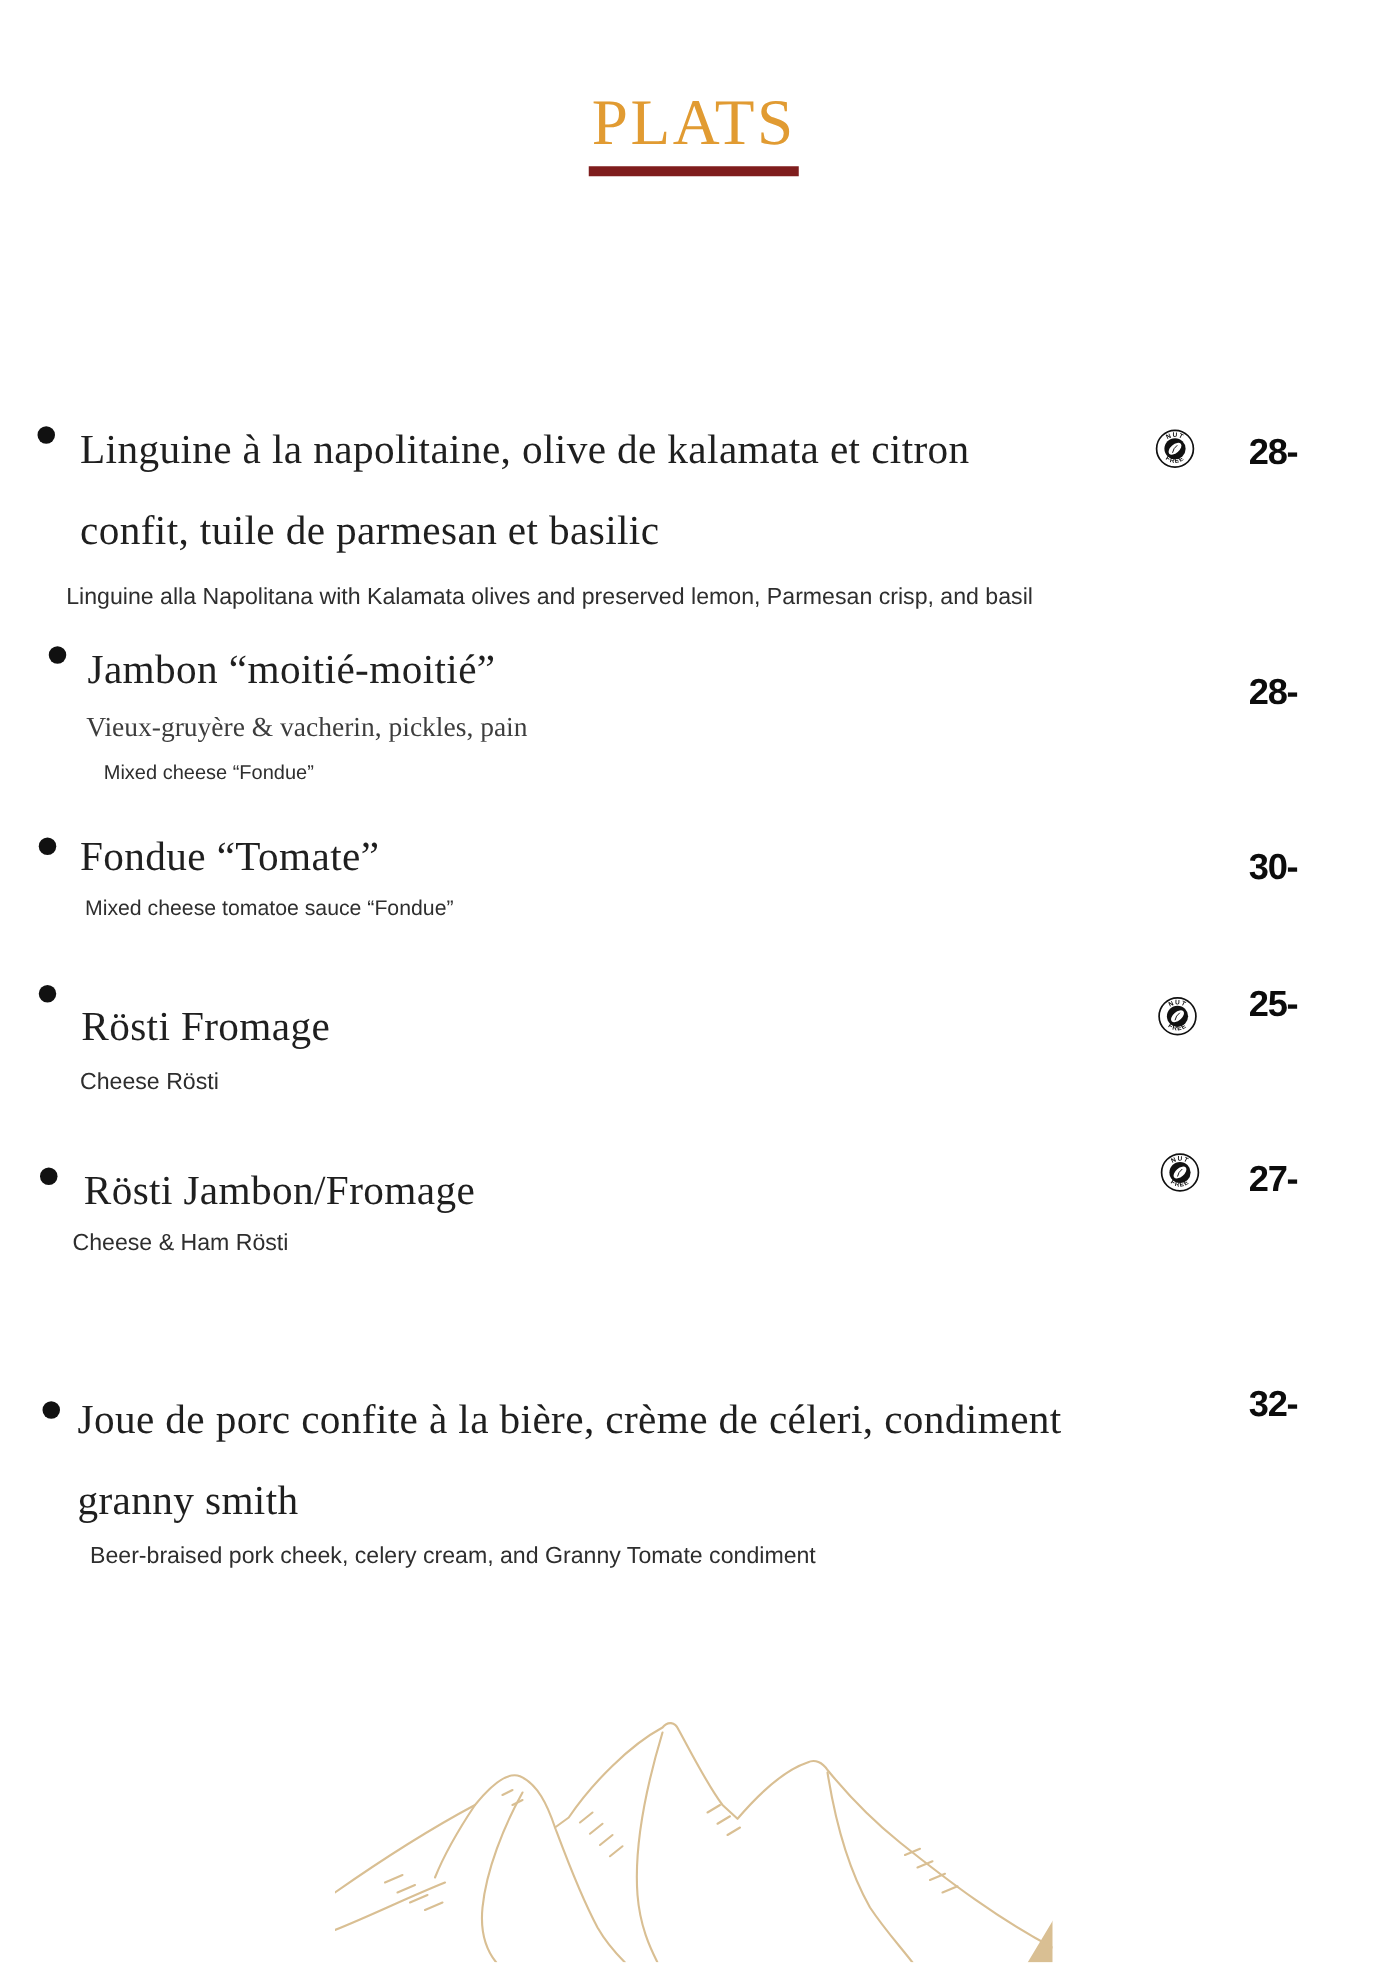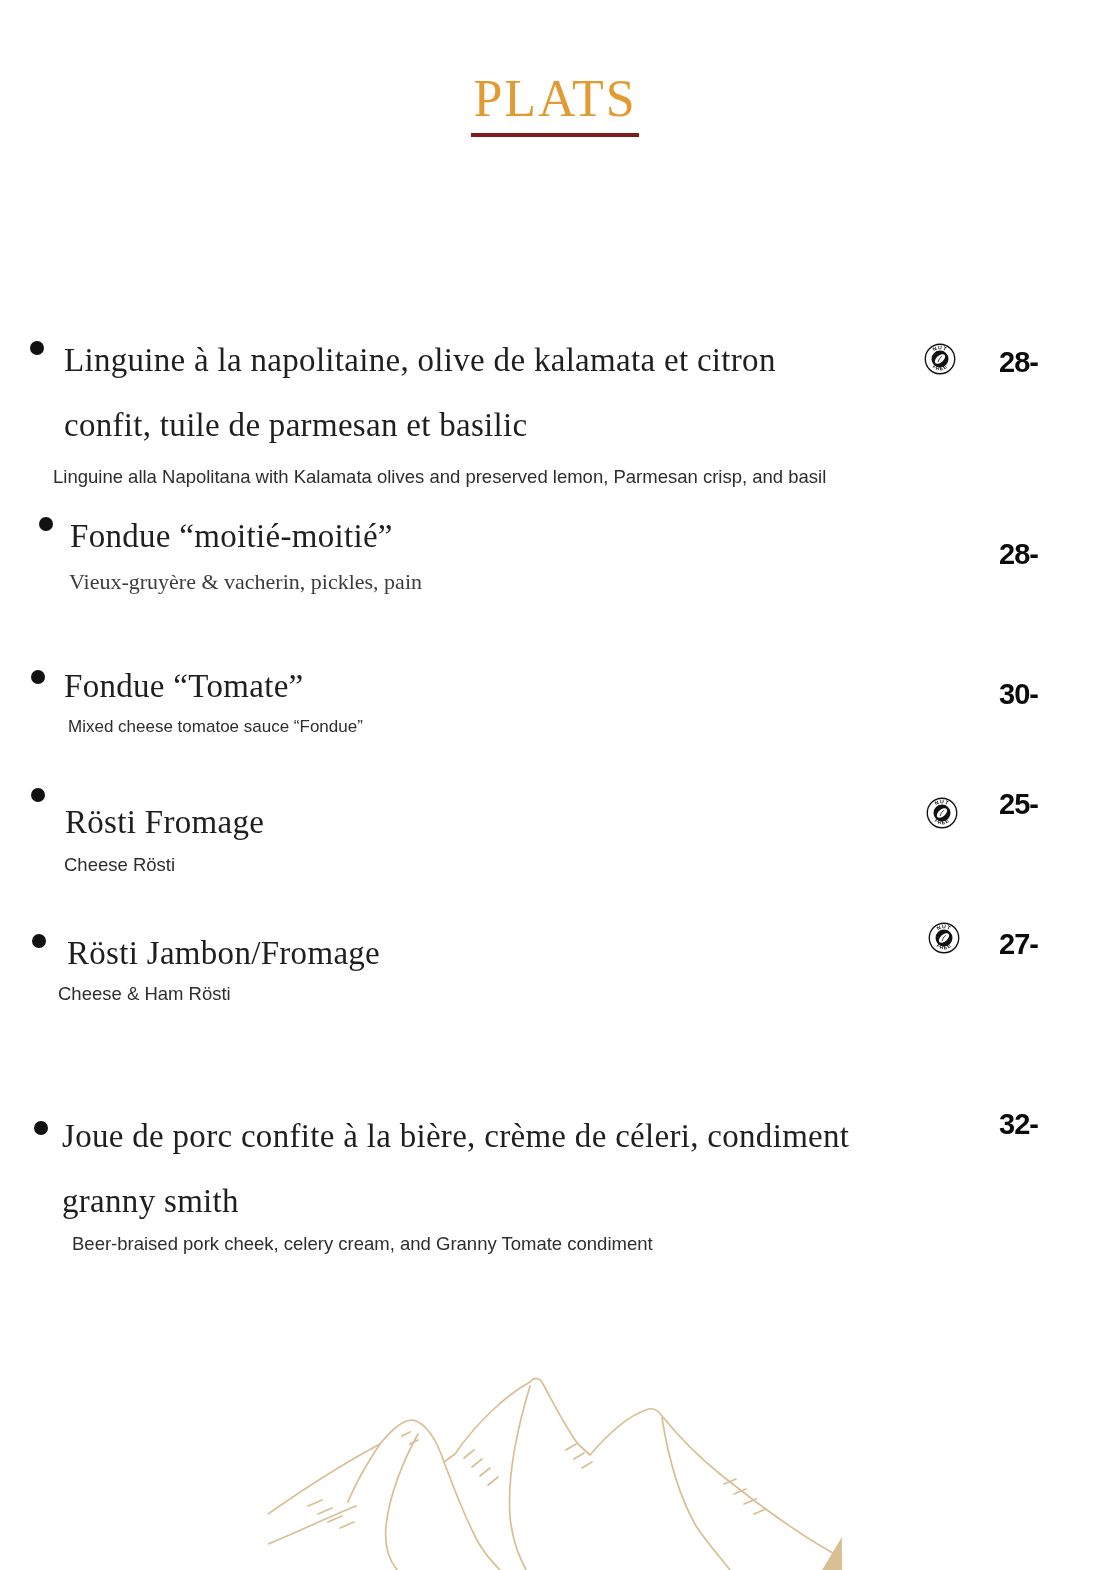--- a/index.html
+++ b/index.html
@@ -14,21 +14,21 @@
   
   .header{position:absolute;top:72px;left:0;width:1110px;text-align:center;}
   .header h1{
     display:inline-block;
     margin:0;
     font-family:"Liberation Serif",serif;
     font-weight:400;
     font-size:52px;
     letter-spacing:2px;
     color:#e19b32;
-    border-bottom:4px solid #7f1d1d;
+    border-bottom:8px solid #7f1d1d;
     padding:0 2px 6px 2px;
     line-height:1.05;
   }
   
   .item{position:absolute;left:0;width:1110px;}
   .bullet{
     position:absolute;
     width:14px;height:14px;border-radius:50%;
     background:#111;
   }
@@ -136,22 +136,23 @@
     </div>
     <svg class="badge">
         <use href="#nutfree"></use>
       </svg>
     <div class="price">28-</div>
   </section>
 
   <section class="item i2">
     <span class="bullet"></span>
     <div class="titles">
-      <div class="title">Fondue “moitié-moitié”</div>
+      <div class="title">Jambon “moitié-moitié”</div>
       <div class="sub-serif">Vieux-gruyère &amp; vacherin, pickles, pain</div>
+      <div class="desc">Mixed cheese “Fondue”</div>
     </div>
     <div class="price">28-</div>
   </section>
 
   <section class="item i3">
     <span class="bullet"></span>
     <div class="titles">
       <div class="title">Fondue “Tomate”</div>
       <div class="desc">Mixed cheese tomatoe sauce “Fondue”</div>
     </div>

